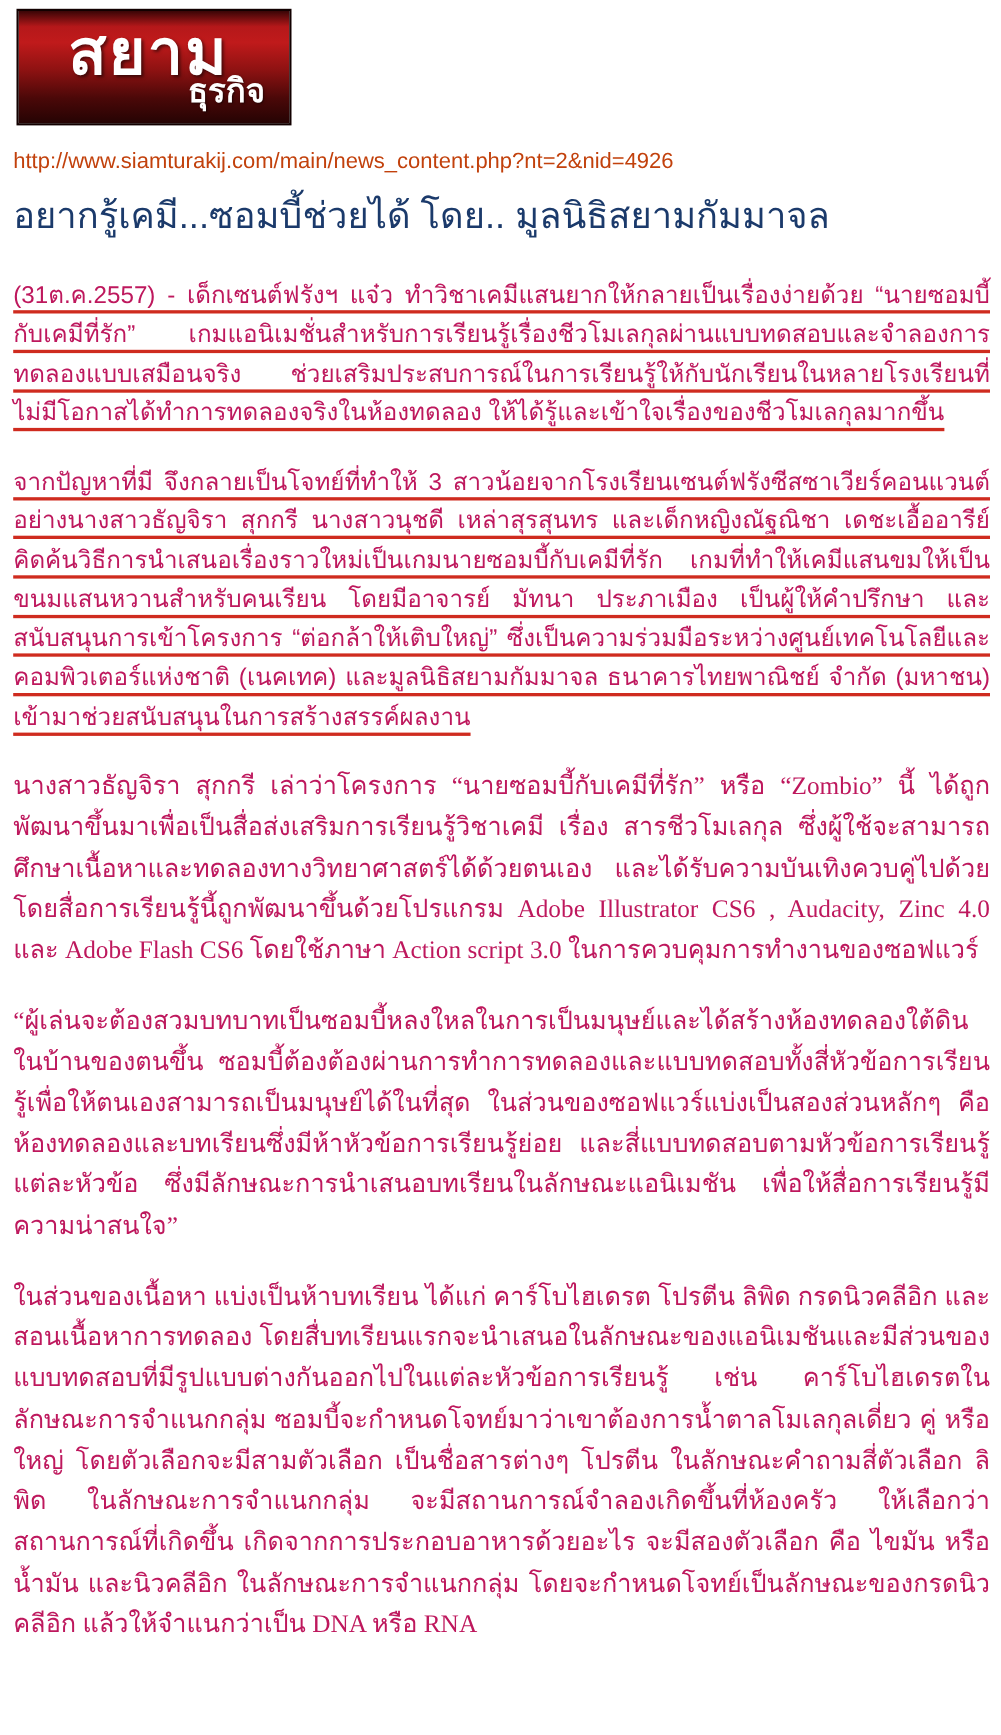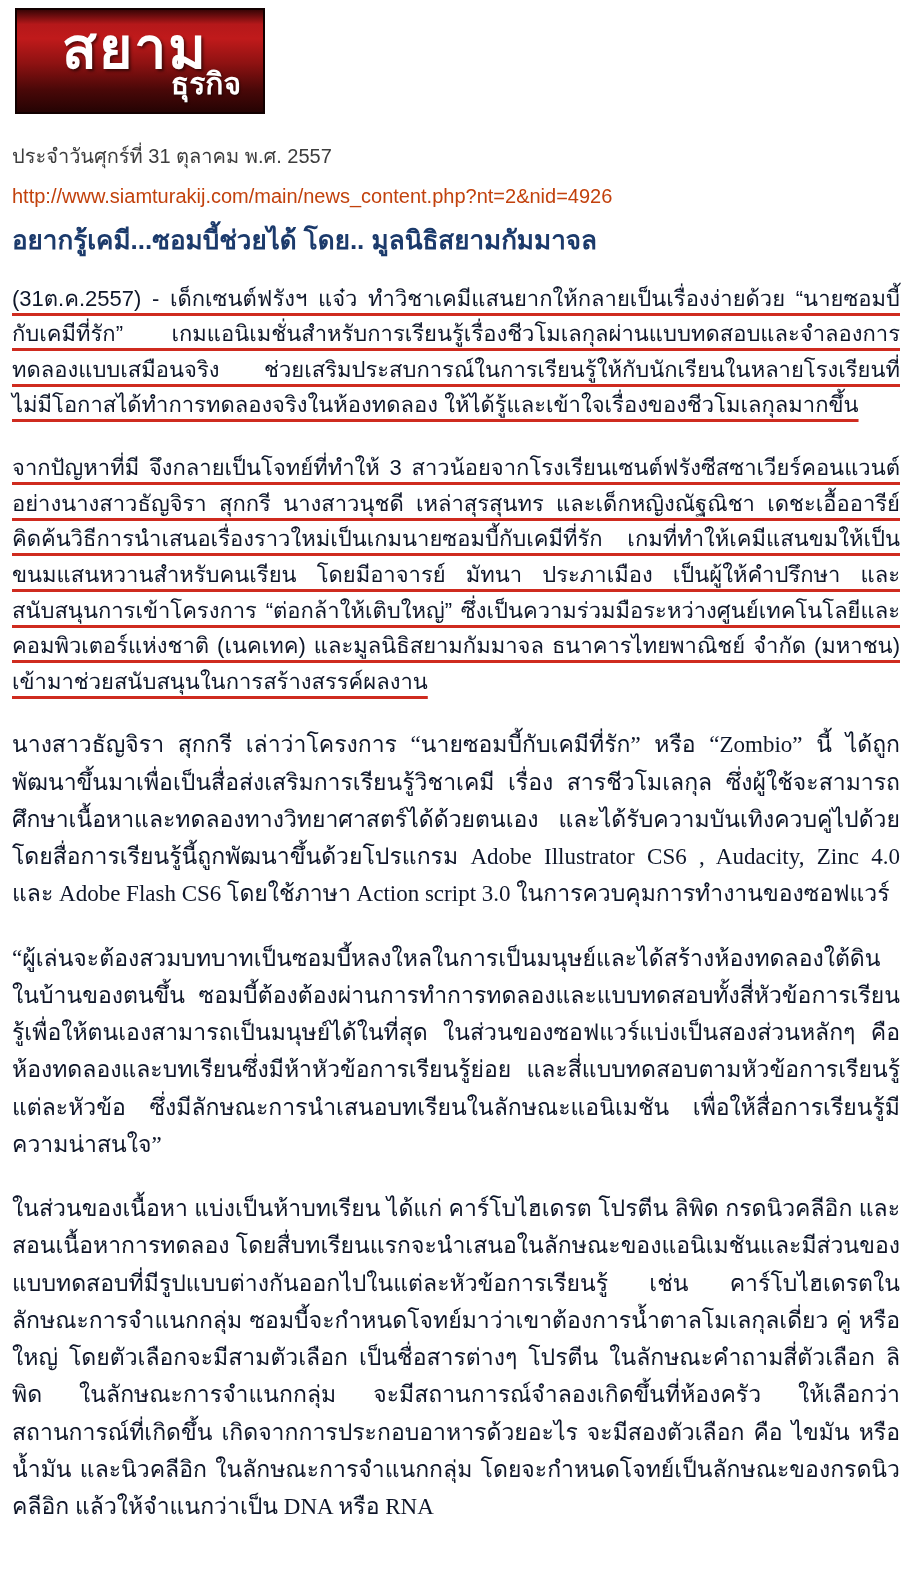--- a/index.html
+++ b/index.html
@@ -68,34 +68,34 @@
     margin: 26px 0 13px 0;
   }
   .url-line {
     font-size: 20px;
     color: #c2410c;
     margin: 0 0 16px 0;
   }
 
   
   .headline {
-    font-size: 26px;
-    font-weight: bold;
+    font-size: 33px;
+    font-weight: normal;
     color: #1b3a6b;
-    margin: 6px 0 24px 0;
+    margin: 6px 0 34px 0;
     line-height: 1.25;
   }
 
   
   .body-para {
     font-family: "Liberation Serif", serif;
     font-size: 23px;
     line-height: 1.62;
     text-align: justify;
-    color: #0f172a;
+    color: #be185d;
     margin: 0 0 27px 0;
   }
   .body-para.lead {
     font-family: "Liberation Sans", sans-serif;
     font-size: 22px;
     text-decoration: underline;
     text-decoration-color: #cf2b1f;
     text-decoration-thickness: 3px;
     text-underline-offset: 7px;
   }
@@ -103,21 +103,20 @@
 </head>
 <body>
 
 <div class="page">
 
   <div class="logo">
     <span class="logo-siam">สยาม</span>
     <span class="logo-turakij">ธุรกิจ</span>
   </div>
 
-  <div class="date-line">ประจำวันศุกร์ที่ 31 ตุลาคม พ.ศ. 2557</div>
 
   <div class="url-line">http://www.siamturakij.com/main/news_content.php?nt=2&amp;nid=4926</div>
 
   <h1 class="headline">อยากรู้เคมี...ซอมบี้ช่วยได้ โดย.. มูลนิธิสยามกัมมาจล</h1>
 
   <p class="body-para lead">(31ต.ค.2557) - เด็กเซนต์ฟรังฯ แจ๋ว ทำวิชาเคมีแสนยากให้กลายเป็นเรื่องง่ายด้วย “นายซอมบี้กับเคมีที่รัก” เกมแอนิเมชั่นสำหรับการเรียนรู้เรื่องชีวโมเลกุลผ่านแบบทดสอบและจำลองการทดลองแบบเสมือนจริง ช่วยเสริมประสบการณ์ในการเรียนรู้ให้กับนักเรียนในหลายโรงเรียนที่ไม่มีโอกาสได้ทำการทดลองจริงในห้องทดลอง ให้ได้รู้และเข้าใจเรื่องของชีวโมเลกุลมากขึ้น</p>
   <p class="body-para lead">จากปัญหาที่มี จึงกลายเป็นโจทย์ที่ทำให้ 3 สาวน้อยจากโรงเรียนเซนต์ฟรังซีสซาเวียร์คอนแวนต์ อย่างนางสาวธัญจิรา สุกกรี นางสาวนุชดี เหล่าสุรสุนทร และเด็กหญิงณัฐณิชา เดชะเอื้ออารีย์ คิดค้นวิธีการนำเสนอเรื่องราวใหม่เป็นเกมนายซอมบี้กับเคมีที่รัก เกมที่ทำให้เคมีแสนขมให้เป็นขนมแสนหวานสำหรับคนเรียน โดยมีอาจารย์ มัทนา ประภาเมือง เป็นผู้ให้คำปรึกษา และสนับสนุนการเข้าโครงการ “ต่อกล้าให้เติบใหญ่” ซึ่งเป็นความร่วมมือระหว่างศูนย์เทคโนโลยีและคอมพิวเตอร์แห่งชาติ (เนคเทค) และมูลนิธิสยามกัมมาจล ธนาคารไทยพาณิชย์ จำกัด (มหาชน) เข้ามาช่วยสนับสนุนในการสร้างสรรค์ผลงาน</p>
   <p class="body-para">นางสาวธัญจิรา สุกกรี เล่าว่าโครงการ “นายซอมบี้กับเคมีที่รัก” หรือ “Zombio” นี้ ได้ถูกพัฒนาขึ้นมาเพื่อเป็นสื่อส่งเสริมการเรียนรู้วิชาเคมี เรื่อง สารชีวโมเลกุล ซึ่งผู้ใช้จะสามารถศึกษาเนื้อหาและทดลองทางวิทยาศาสตร์ได้ด้วยตนเอง และได้รับความบันเทิงควบคู่ไปด้วย โดยสื่อการเรียนรู้นี้ถูกพัฒนาขึ้นด้วยโปรแกรม Adobe Illustrator CS6 , Audacity, Zinc 4.0 และ Adobe Flash CS6 โดยใช้ภาษา Action script 3.0 ในการควบคุมการทำงานของซอฟแวร์</p>
   <p class="body-para">“ผู้เล่นจะต้องสวมบทบาทเป็นซอมบี้หลงใหลในการเป็นมนุษย์และได้สร้างห้องทดลองใต้ดินในบ้านของตนขึ้น ซอมบี้ต้องต้องผ่านการทำการทดลองและแบบทดสอบทั้งสี่หัวข้อการเรียนรู้เพื่อให้ตนเองสามารถเป็นมนุษย์ได้ในที่สุด ในส่วนของซอฟแวร์แบ่งเป็นสองส่วนหลักๆ คือ ห้องทดลองและบทเรียนซึ่งมีห้าหัวข้อการเรียนรู้ย่อย และสี่แบบทดสอบตามหัวข้อการเรียนรู้แต่ละหัวข้อ ซึ่งมีลักษณะการนำเสนอบทเรียนในลักษณะแอนิเมชัน เพื่อให้สื่อการเรียนรู้มีความน่าสนใจ”</p>
   <p class="body-para">ในส่วนของเนื้อหา แบ่งเป็นห้าบทเรียน ได้แก่ คาร์โบไฮเดรต โปรตีน ลิพิด กรดนิวคลีอิก และสอนเนื้อหาการทดลอง โดยสื่บทเรียนแรกจะนำเสนอในลักษณะของแอนิเมชันและมีส่วนของแบบทดสอบที่มีรูปแบบต่างกันออกไปในแต่ละหัวข้อการเรียนรู้ เช่น คาร์โบไฮเดรตในลักษณะการจำแนกกลุ่ม ซอมบี้จะกำหนดโจทย์มาว่าเขาต้องการน้ำตาลโมเลกุลเดี่ยว คู่ หรือใหญ่ โดยตัวเลือกจะมีสามตัวเลือก เป็นชื่อสารต่างๆ โปรตีน ในลักษณะคำถามสี่ตัวเลือก ลิพิด ในลักษณะการจำแนกกลุ่ม จะมีสถานการณ์จำลองเกิดขึ้นที่ห้องครัว ให้เลือกว่าสถานการณ์ที่เกิดขึ้น เกิดจากการประกอบอาหารด้วยอะไร จะมีสองตัวเลือก คือ ไขมัน หรือ น้ำมัน และนิวคลีอิก ในลักษณะการจำแนกกลุ่ม โดยจะกำหนดโจทย์เป็นลักษณะของกรดนิวคลีอิก แล้วให้จำแนกว่าเป็น DNA หรือ RNA</p>

